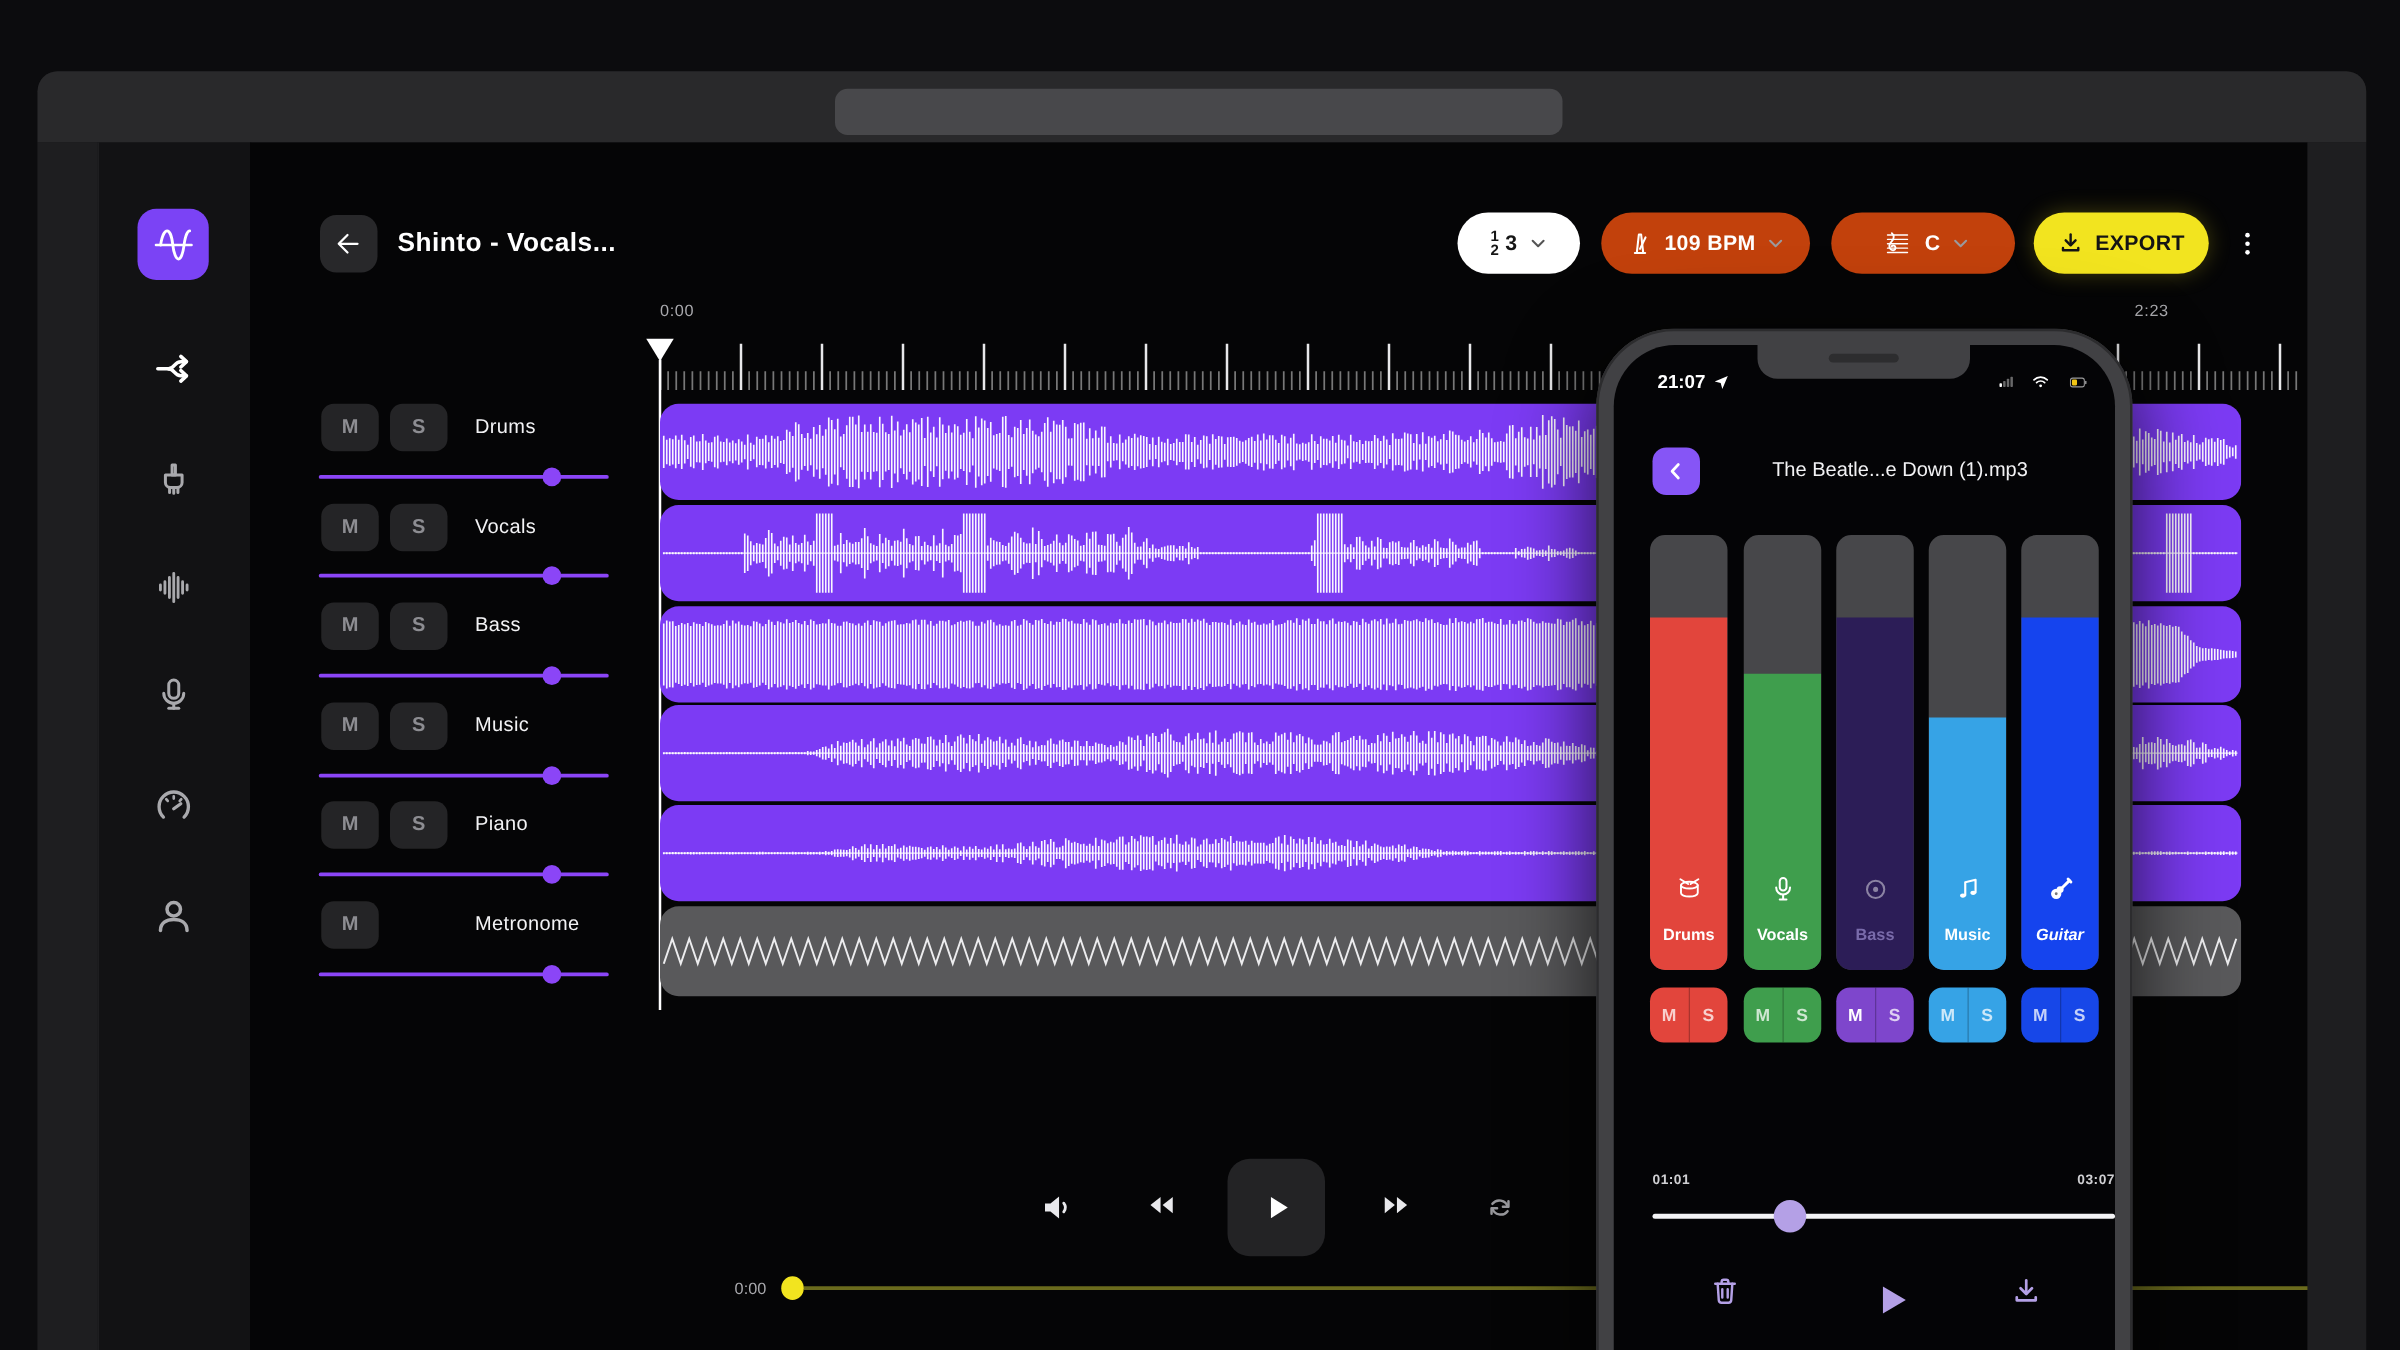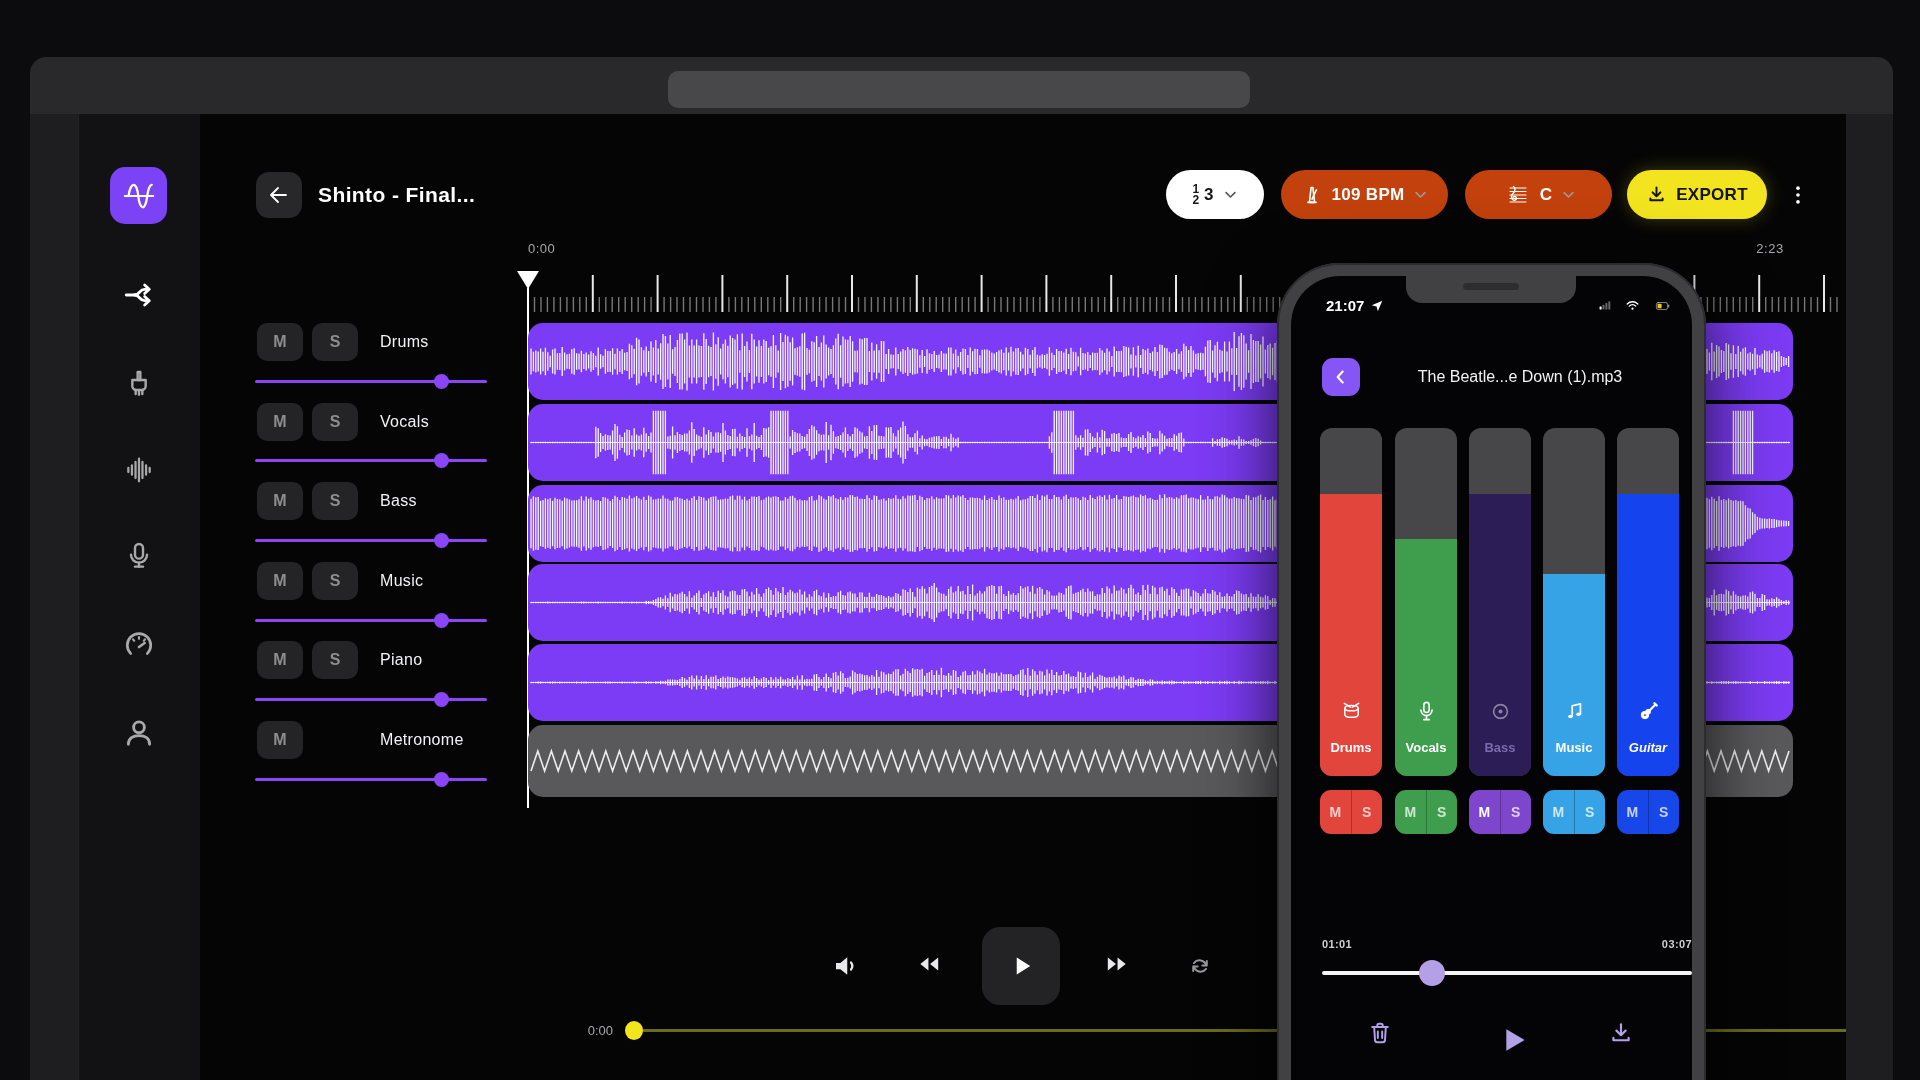--- a/index.html
+++ b/index.html
@@ -86,21 +86,21 @@
   <div class="abs rightstrip"></div>
 
   <div class="abs backbtn">
       <span id="ic-back">
         <svg width="24" height="24" viewBox="0 0 24 24" fill="none" stroke="currentColor" stroke-width="1.8" stroke-linecap="round" stroke-linejoin="round">
           <path d="M19 12H5"></path>
           <path d="M11 5l-7 7 7 7"></path>
         </svg>
       </span>
     </div>
-  <div class="abs pagetitle">Shinto - Final...</div>
+  <div class="abs pagetitle">Shinto - Vocals...</div>
 
   <div class="abs pill tsig">
     <span class="stack">
       <span>1</span>
         <span>2</span>
     </span>
     <span class="big">3</span>
     <span class="chev" style="color:#555" id="ic-chev1">
         <svg width="15" height="15" viewBox="0 0 24 24" fill="none" stroke="currentColor" stroke-width="1.8" stroke-linecap="round" stroke-linejoin="round">
           <path d="M5 9l7 7 7-7" stroke-width="2.6"></path>
@@ -148,21 +148,21 @@
   </div>
   <div class="abs kebab" id="ic-kebab">
       <svg width="22" height="30" viewBox="0 0 24 24" fill="none" stroke="currentColor" stroke-width="1.8" stroke-linecap="round" stroke-linejoin="round">
         <circle cx="12" cy="4.5" r="2" fill="currentColor" stroke="none"></circle>
         <circle cx="12" cy="12" r="2" fill="currentColor" stroke="none"></circle>
         <circle cx="12" cy="19.5" r="2" fill="currentColor" stroke="none"></circle>
       </svg>
     </div>
 
   <div class="abs tlabel" style="left:528px">0:00</div>
-  <div class="abs tlabel" style="left:1740px;width:60px;text-align:center">2:23</div>
+  <div class="abs tlabel" style="left:1675px;width:60px;text-align:right">2:23</div>
   <div class="abs" style="left:528px;top:268px" id="ruler">
       <svg width="1312" height="44">
         <path d="M0.0 7V44" stroke="#e8e8ea" stroke-width="2"></path>
         <path d="M6.5 29V44" stroke="#777" stroke-width="1.4"></path>
         <path d="M13.0 29V44" stroke="#777" stroke-width="1.4"></path>
         <path d="M19.4 29V44" stroke="#777" stroke-width="1.4"></path>
         <path d="M25.9 29V44" stroke="#777" stroke-width="1.4"></path>
         <path d="M32.4 29V44" stroke="#777" stroke-width="1.4"></path>
         <path d="M38.9 29V44" stroke="#777" stroke-width="1.4"></path>
         <path d="M45.4 29V44" stroke="#777" stroke-width="1.4"></path>

